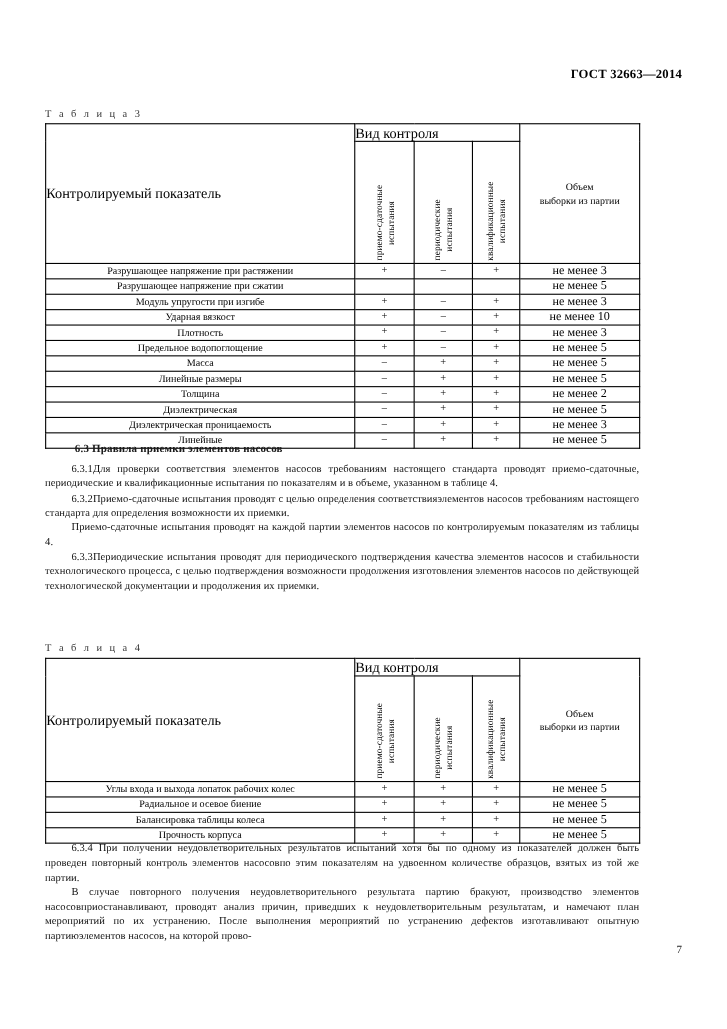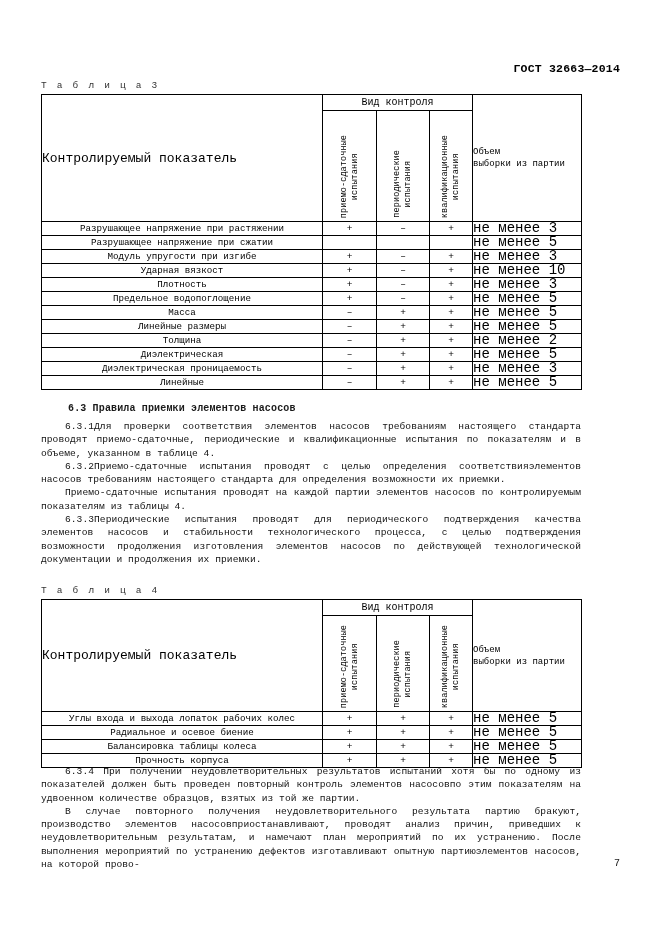--- a/index.html
+++ b/index.html
@@ -5,21 +5,21 @@
   html, body {
     margin: 0;
     padding: 0;
     background: #ffffff;
   }
   .page {
     position: relative;
     width: 661px;
     height: 935px;
     background: #ffffff;
-    font-family: Liberation Mono, monospace;
+    font-family: Liberation Serif, serif;
     color: #1a1a1a;
     overflow: hidden;
   }
 
   
   .std-header {
     position: absolute;
     top: 62px;
     right: 41px;
     font-size: 11.5px;
@@ -50,31 +50,32 @@
     font-weight: normal;
     color: #000;
   }
   .col-ind  { width: 281px; }
   .col-v1   { width: 54px; }
   .col-v2   { width: 53px; }
   .col-v3   { width: 43px; }
   .col-vol  { width: 109px; }
 
   .hdr-group {
-    text-align: center;
-    font-size: 10px;
+    text-align: left;
+    font-size: 13px;
     height: 15px;
     line-height: 15px;
   }
   .hdr-ind {
     text-align: left;
     vertical-align: middle;
     font-size: 13px;
   }
   .hdr-vol {
+    text-align: center;
     vertical-align: middle;
     font-size: 9px;
     line-height: 12px;
   }
   .hdr-vert {
     vertical-align: bottom;
     text-align: center;
     padding-bottom: 4px;
   }
   .vert-wrap {
@@ -97,23 +98,23 @@
     line-height: 13px;
     white-space: nowrap;
   }
   td.mark {
     text-align: center;
     font-size: 9.5px;
     height: 13px;
     line-height: 13px;
   }
   td.vol {
-    text-align: left;
+    text-align: center;
     padding-left: 9px;
-    font-size: 14px;
+    font-size: 11px;
     height: 13px;
     line-height: 13px;
     white-space: nowrap;
   }
 
   
   .sec-heading {
     font-size: 10px;
     font-weight: bold;
     margin: 0;
@@ -123,21 +124,21 @@
   p.body {
     font-size: 9.6px;
     line-height: 13.3px;
     text-align: justify;
     text-indent: 24px;
     margin: 0;
     letter-spacing: 0.05px;
     color: #111;
   }
 
-  .block-t3 { position: absolute; left: 41px; top: 80px; }
+  .block-t3 { position: absolute; left: 41px; top: 99px; }
   .block-mid { position: absolute; left: 41px; top: 403px; width: 540px; }
   .block-t4 { position: absolute; left: 41px; top: 585px; }
   .block-bottom { position: absolute; left: 41px; top: 765px; width: 540px; }
 
   .page-num {
     position: absolute;
     right: 41px;
     top: 858px;
     font-size: 10px;
     color: #222;

